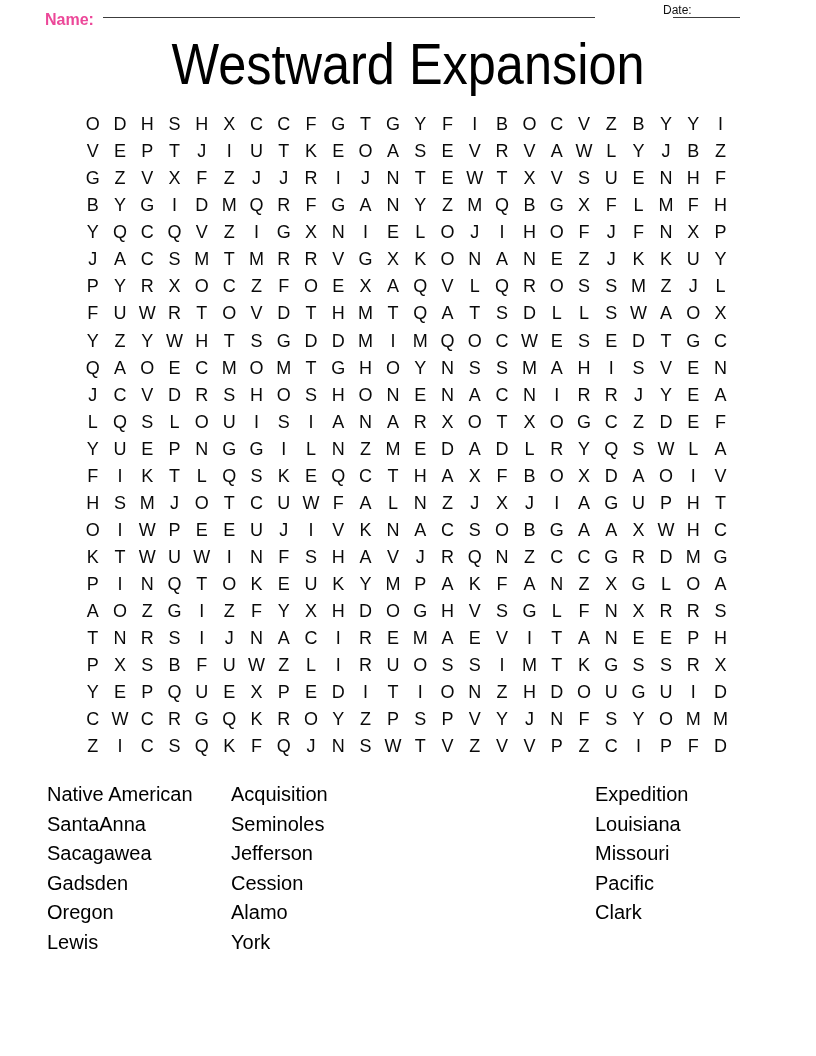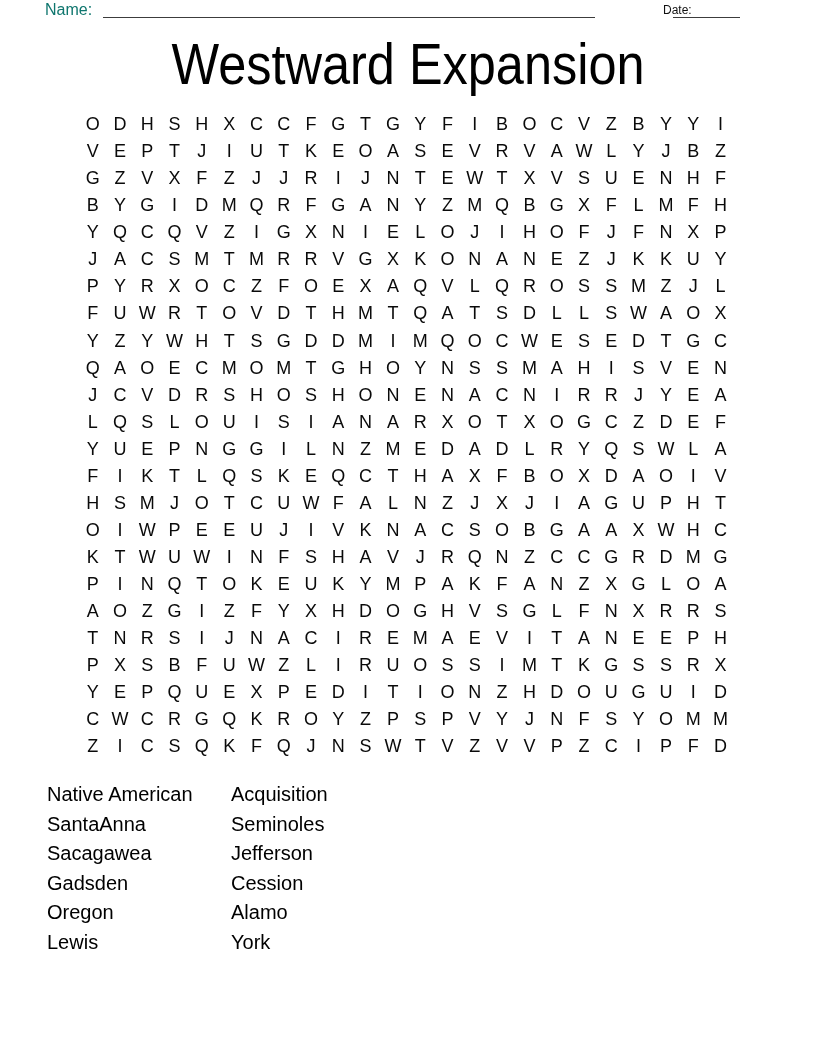--- a/index.html
+++ b/index.html
@@ -8,22 +8,22 @@
     background: #ffffff;
     font-family: "Liberation Sans", "DejaVu Sans", sans-serif;
     color: #000000;
     position: relative;
     overflow: hidden;
   }
   .page { position: absolute; inset: 0; }
 
   
   .name-label {
-    position: absolute; left: 45px; top: 1px;
-    font-size: 16px; line-height: 18px; color: #0f766e;
+    position: absolute; left: 45px; top: 11px;
+    font-size: 16px; line-height: 18px; color: #ec4899; font-weight: bold;
   }
   .name-line {
     position: absolute; left: 103px; top: 17px; width: 492px; height: 0;
     border-top: 1.5px solid #3c3c3c;
   }
   .date-label {
     position: absolute; left: 663px; top: 1px;
     font-size: 12px; line-height: 18px; color: #111;
   }
   .date-line {
@@ -667,14 +667,21 @@
       <div class="word">York</div>
     </div>
   <div class="wcol c1">
       <div class="word">Native American</div>
       <div class="word">SantaAnna</div>
       <div class="word">Sacagawea</div>
       <div class="word">Gadsden</div>
       <div class="word">Oregon</div>
       <div class="word">Lewis</div>
     </div>
+  <div class="wcol c4">
+      <div class="word">Expedition</div>
+      <div class="word">Louisiana</div>
+      <div class="word">Missouri</div>
+      <div class="word">Pacific</div>
+      <div class="word">Clark</div>
+    </div>
 
 </div>
 
 </body></html>

